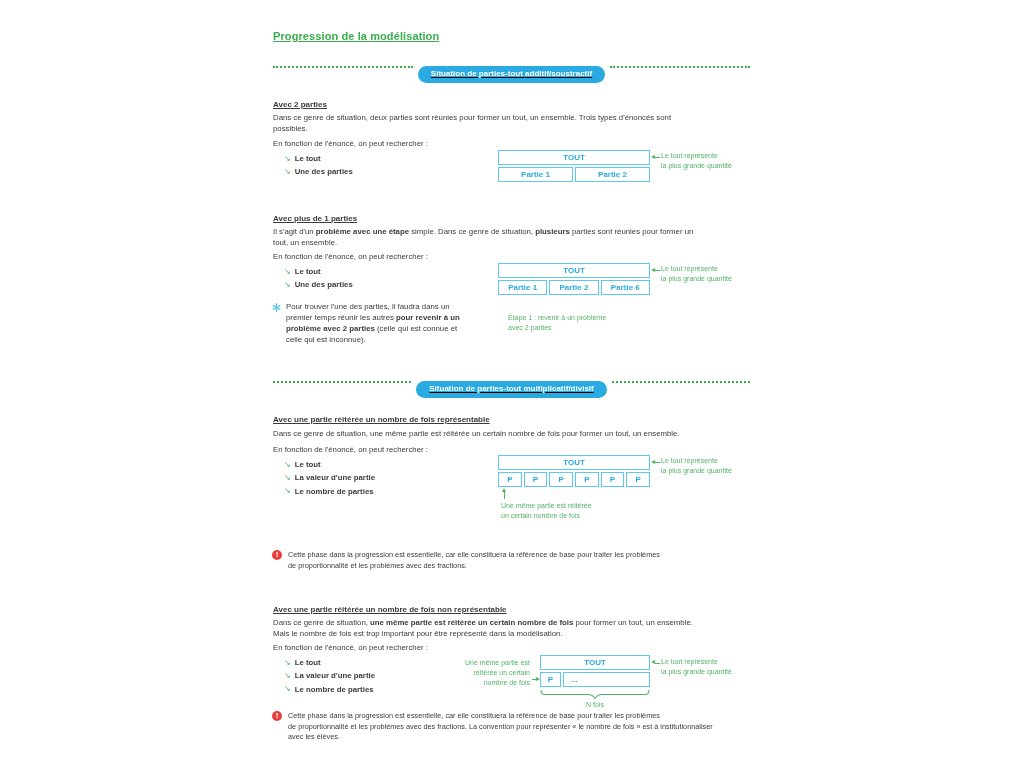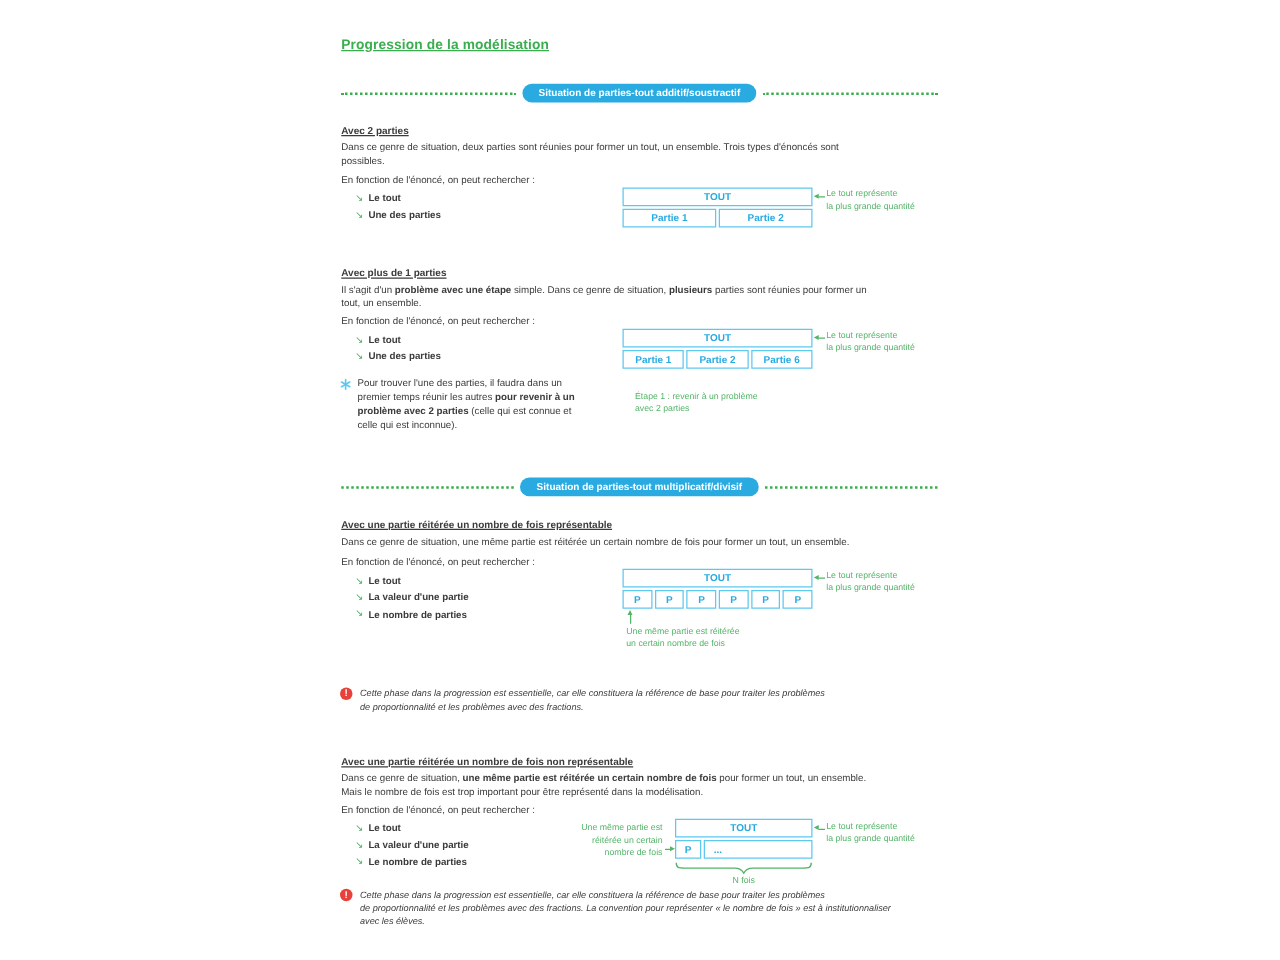--- a/index.html
+++ b/index.html
@@ -9,21 +9,21 @@
   *{box-sizing:border-box;}
   html,body{margin:0;padding:0;}
   body{background:#ededed;font-family:"Liberation Sans",sans-serif;}
   .page{position:relative;width:1024px;height:768px;background:#ffffff;
         outline:1px solid #dcdcdc;overflow:hidden;margin:0 auto;}
   .abs{position:absolute;}
 
   .title{font-size:11px;font-weight:bold;color:var(--green);
          text-decoration:underline;letter-spacing:.1px;}
 
-  .divider{display:flex;align-items:center;height:17px;}
+  .divider{display:flex;height:17px;text-decoration:underline;}
   .dots{flex:1;height:0;border-top:2px dotted var(--green);}
   .pill{background:var(--blue);color:#fff;font-size:8px;font-weight:bold;
         padding:3px 13px;border-radius:9px;margin:0 5px;white-space:nowrap;}
 
   .h{font-size:8px;font-weight:bold;color:var(--text);text-decoration:underline;}
   .p{font-size:7.8px;color:var(--text);line-height:1.4;white-space:pre-line;width:478px;}
   .lead{font-size:7.8px;color:var(--text);}
   .b{font-weight:bold;}
 
   .bullets{display:flex;flex-direction:column;gap:4px;}
@@ -53,21 +53,21 @@
           border-right:2.5px solid transparent;border-bottom:4px solid var(--anng);}
 
   .star-note{display:flex;gap:5px;align-items:flex-start;}
   .star-ic{flex:none;color:var(--lblue);margin-top:1px;line-height:0;}
   .star-text{font-size:7.8px;color:var(--text);line-height:1.4;white-space:pre-line;}
 
   .warn{display:flex;gap:6px;align-items:flex-start;}
   .warn-ic{flex:none;width:10px;height:10px;border-radius:50%;background:var(--red);
            color:#fff;font-size:8px;font-weight:bold;display:flex;align-items:center;
            justify-content:center;line-height:1;}
-  .warn-text{font-size:7.3px;font-style:italic;color:var(--text);line-height:1.45;
+  .warn-text{font-size:7.3px;color:var(--text);line-height:1.45;
              white-space:pre-line;}
 
   .nfois{font-size:7px;color:var(--anng);text-align:center;}
   .pagenum{font-size:7.5px;color:#5a5a5a;text-align:center;width:1024px;}
 </style>
 </head>
 <body>
 
 <div class="page">
 

